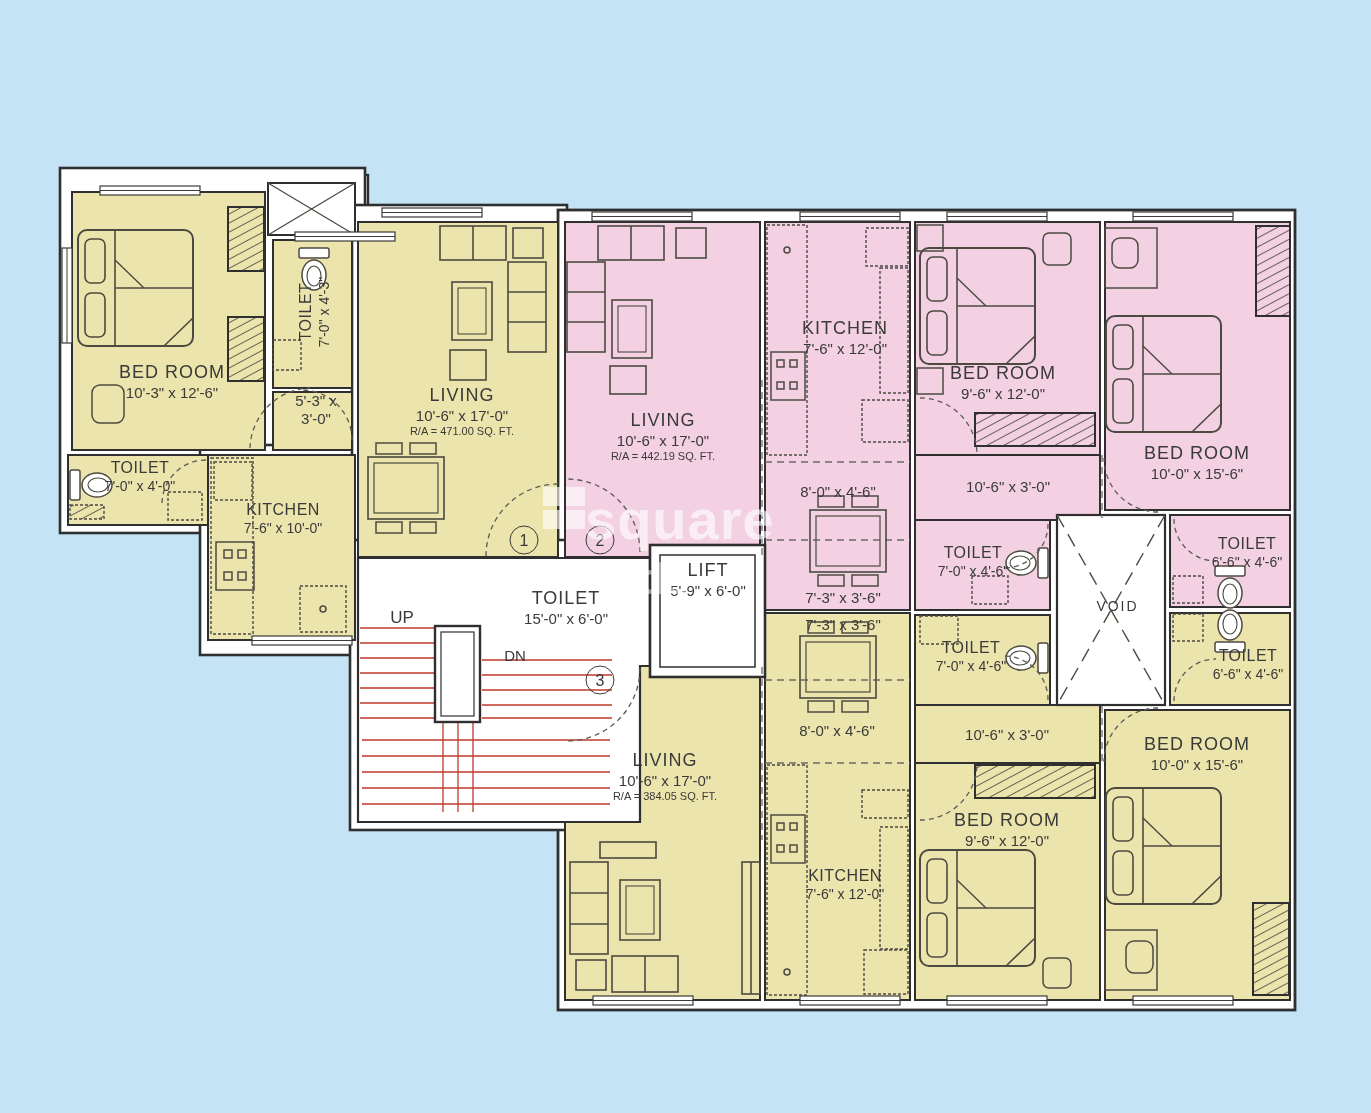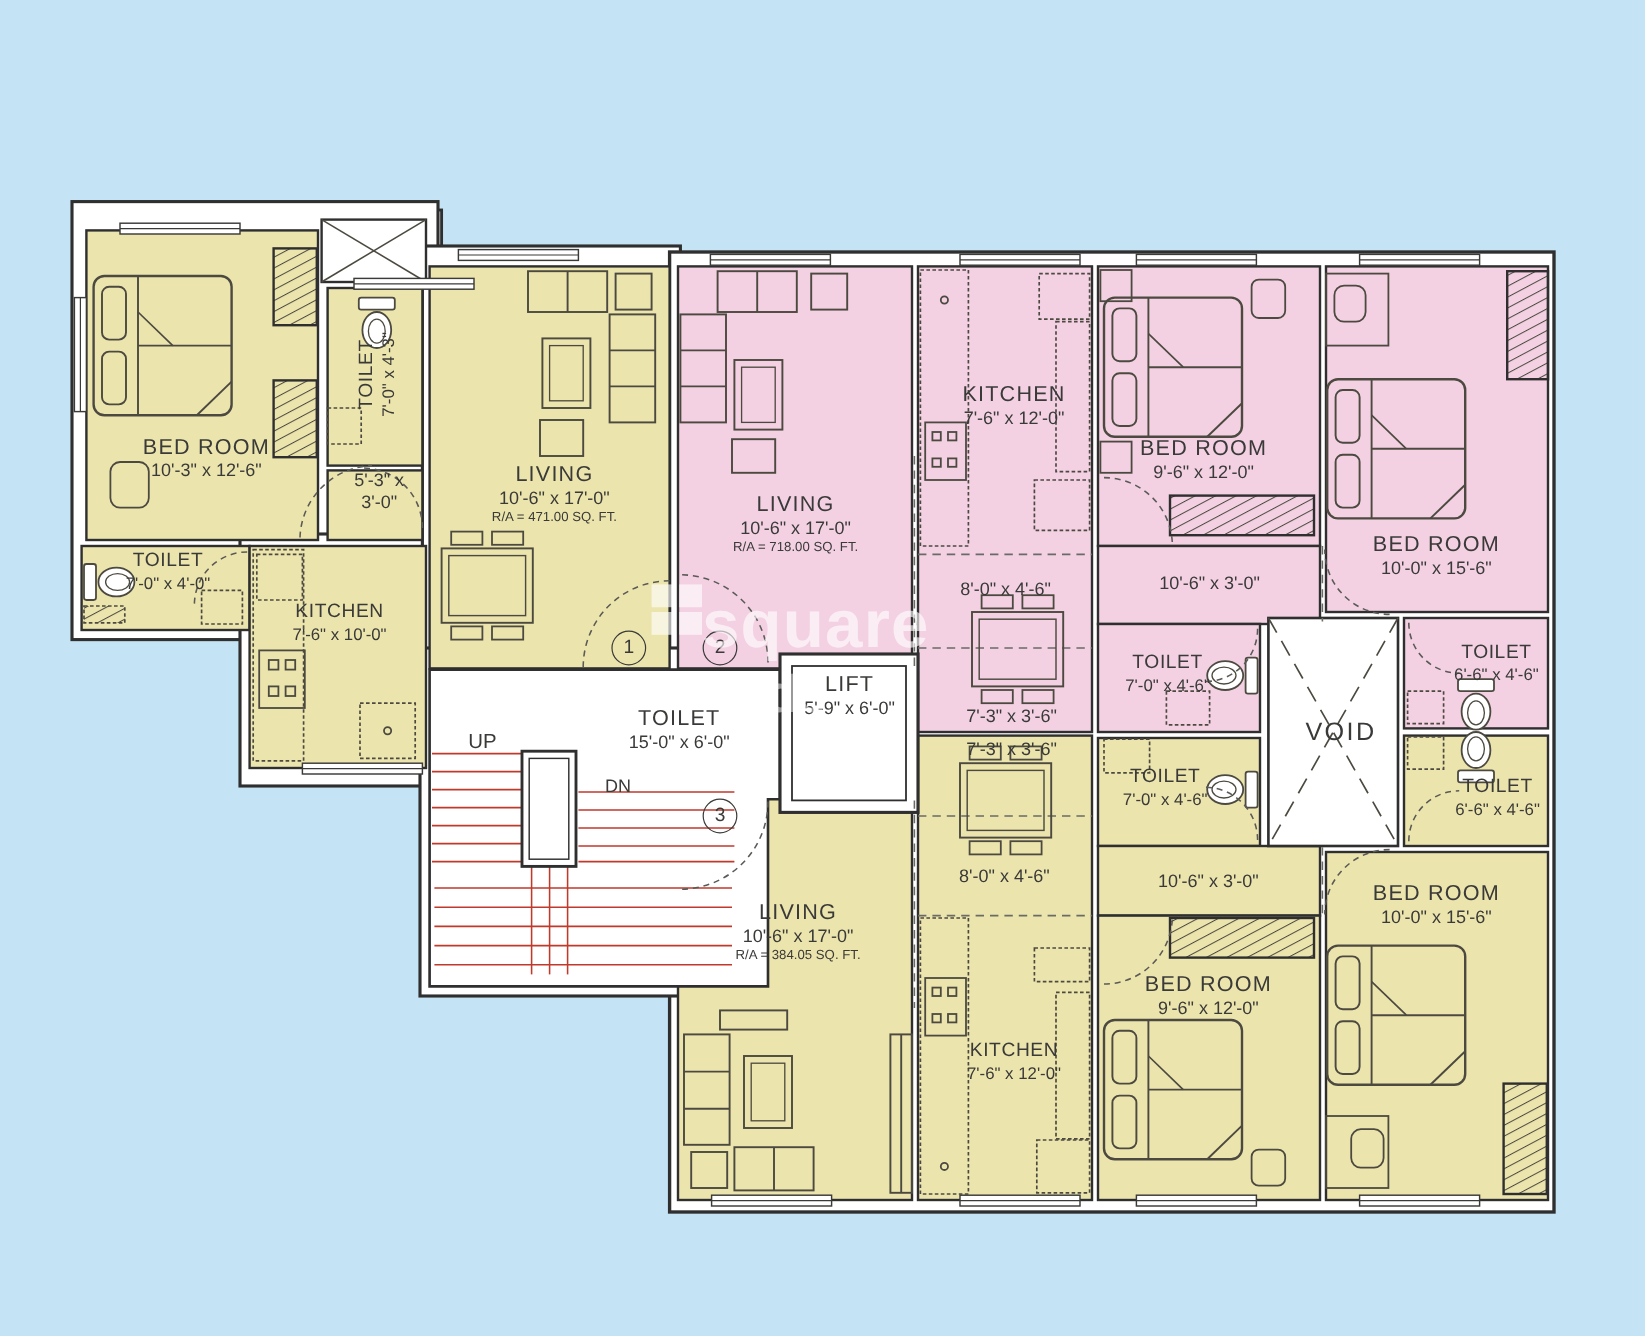--- a/index.html
+++ b/index.html
@@ -7,21 +7,21 @@
          font-family:"Liberation Sans",sans-serif;overflow:hidden;}
   svg.plan{position:absolute;left:0;top:0;}
   .lbl{position:absolute;transform:translateX(-50%);text-align:center;
        color:#3a3a38;line-height:1.22;white-space:nowrap;}
   .lbl .nm{font-size:18px;letter-spacing:1px;}
   .lbl .dm{font-size:15px;}
   .lbl .ar{font-size:11px;}
   .lbl.small .nm{font-size:16px;letter-spacing:.5px;}
   .lbl.small .dm{font-size:14px;}
   .lbl.vert{transform:translate(-50%,-50%) rotate(-90deg);}
-  .lbl.big .nm{font-size:21px;letter-spacing:2px;margin-left:29px;}
+  .lbl.big .nm{font-size:14px;letter-spacing:2px;margin-left:29px;}
   .badge{position:absolute;width:27px;height:27px;border:1.7px solid #3a3a38;
          border-radius:50%;display:flex;align-items:center;justify-content:center;
          font-size:16px;color:#3a3a38;transform:translate(-50%,-50%);background:transparent;}
   .wm{position:absolute;left:543px;top:487px;color:#ffffff;opacity:.62;
       pointer-events:none;font-weight:bold;z-index:5;}
   .wm .row{display:flex;gap:0;}
   .wm .logo{display:grid;grid-template-columns:19px 19px;grid-template-rows:19px 19px;gap:4px;}
   .wm .logo span{background:#fff;display:block;}
   .wm .l1{font-size:56px;letter-spacing:1px;}
   .wm .l2{font-size:44px;margin:2px 0 0 95px;opacity:.75;}
@@ -338,21 +338,21 @@
 
 <div class="lbl" style="left:462px;top:385px">
   <div class="nm">LIVING</div>
   <div class="dm">10'-6" x 17'-0"</div>
   <div class="ar">R/A = 471.00 SQ. FT.</div>
 </div>
 
 <div class="lbl" style="left:663px;top:410px">
   <div class="nm">LIVING</div>
   <div class="dm">10'-6" x 17'-0"</div>
-  <div class="ar">R/A = 718.00 SQ. FT.</div>
+  <div class="ar">R/A = 442.19 SQ. FT.</div>
 </div>
 
 <div class="lbl" style="left:845px;top:318px">
   <div class="nm">KITCHEN</div>
   <div class="dm">7'-6" x 12'-0"</div>
 </div>
 
 <div class="lbl" style="left:1003px;top:363px">
   <div class="nm">BED ROOM</div>
   <div class="dm">9'-6" x 12'-0"</div>

